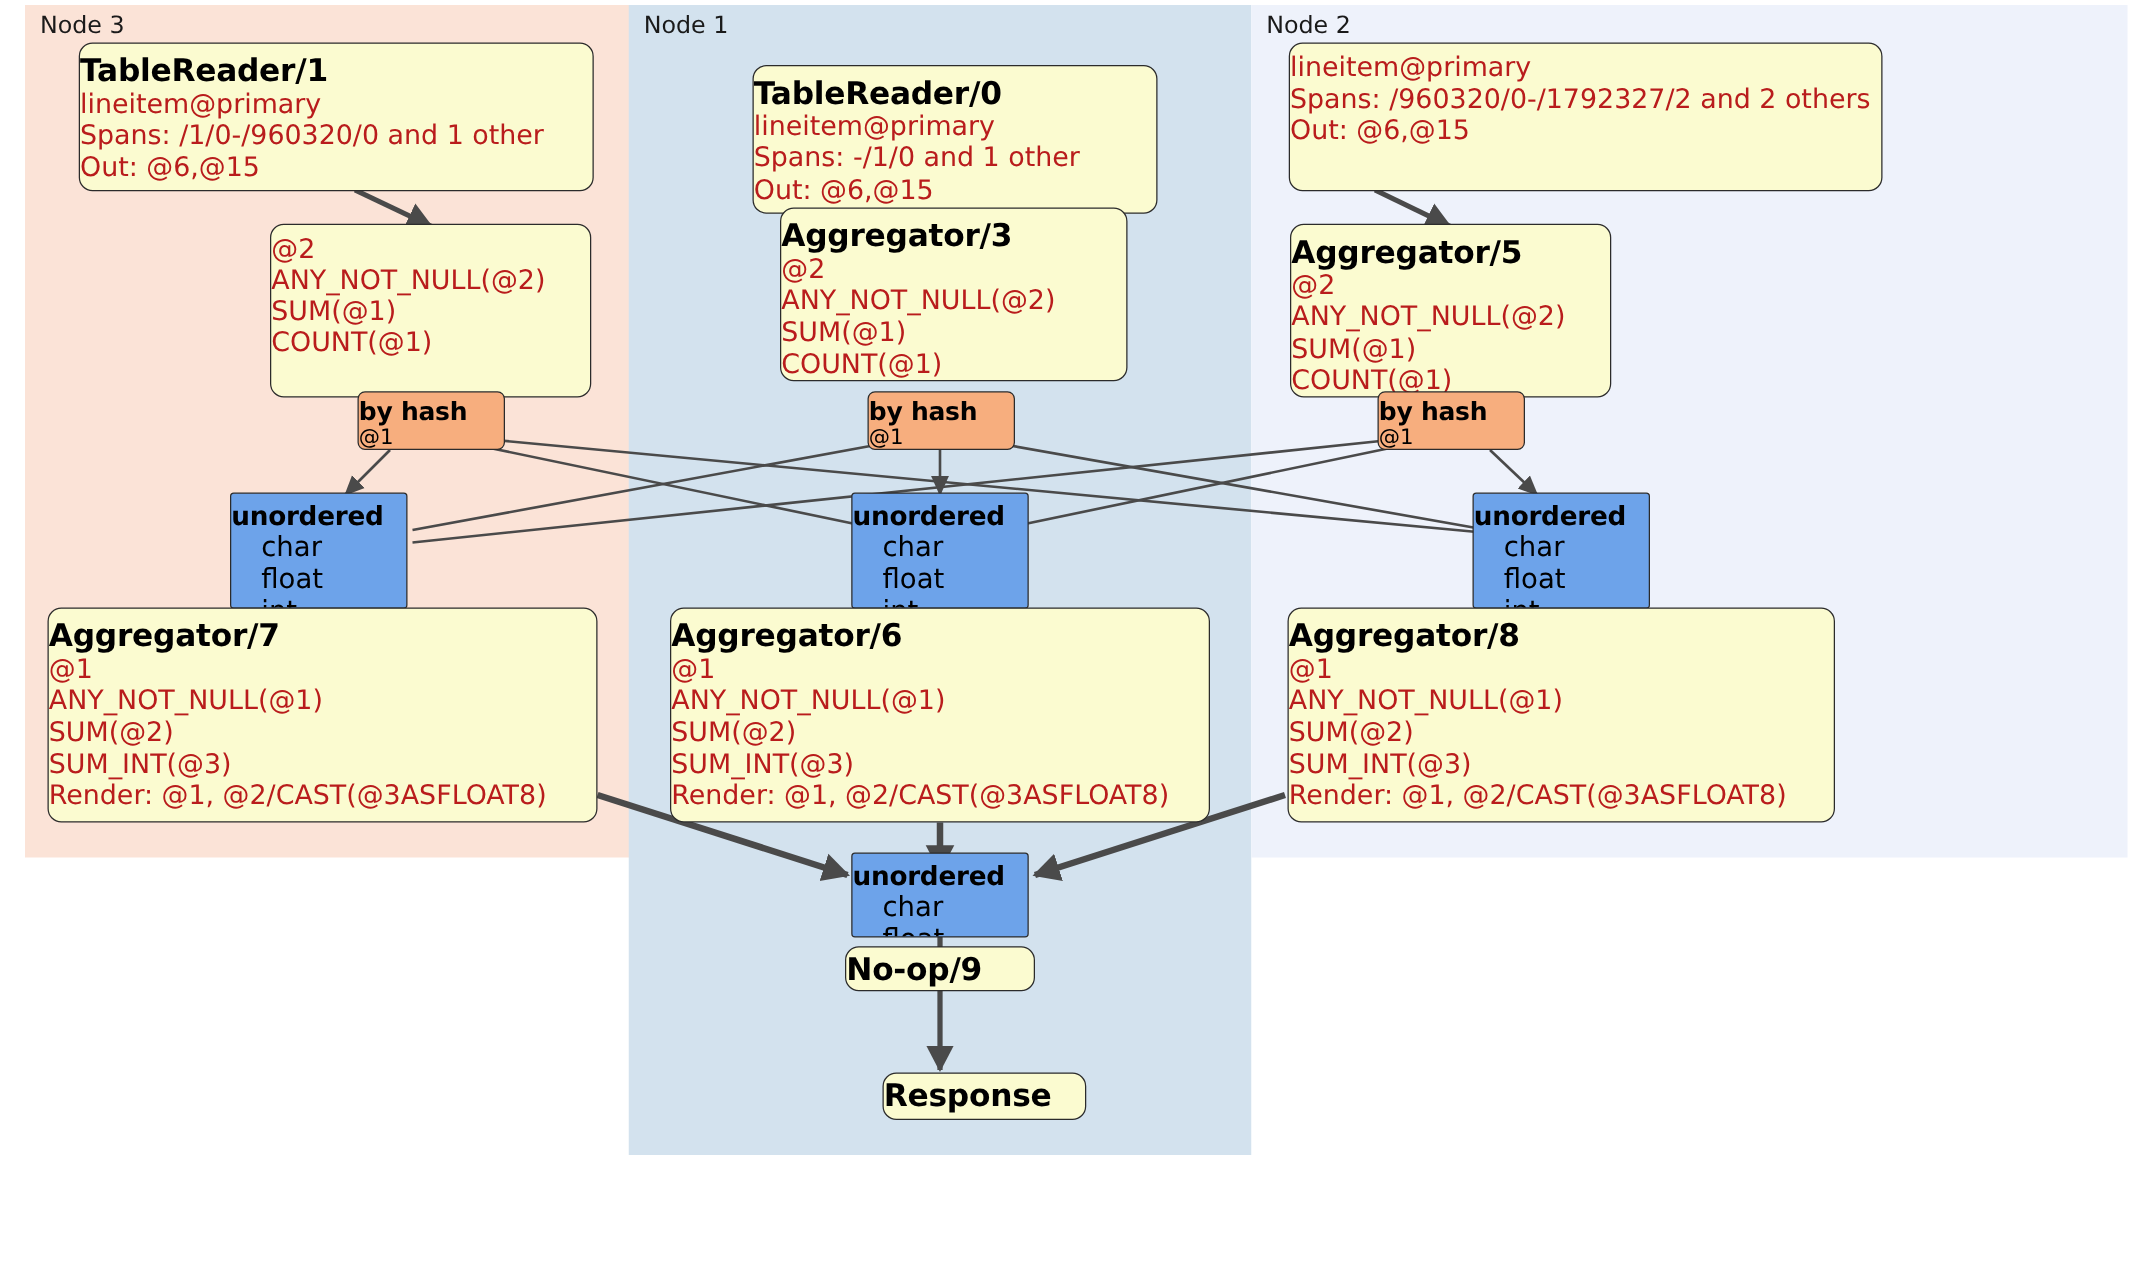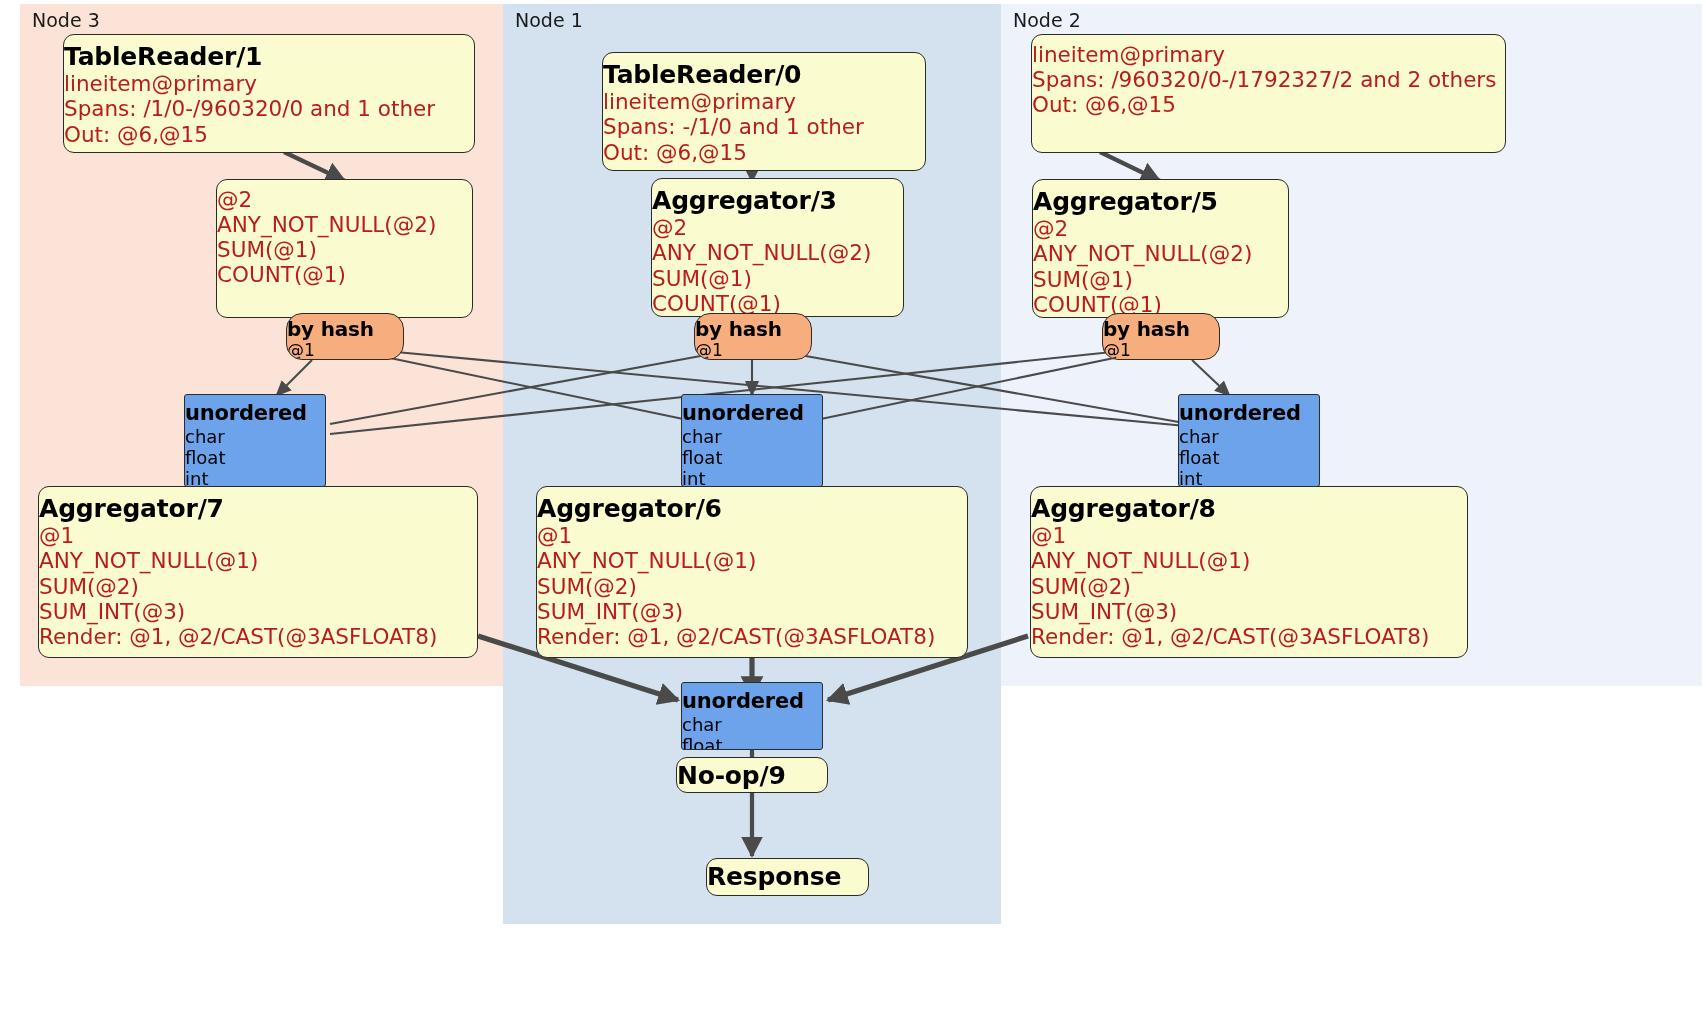--- a/index.html
+++ b/index.html
@@ -60,33 +60,33 @@
 
   .proc {
     background: #fbfbd0;
     padding-top: 7px;
   }
   .proc .title { color: #000; }
   .proc .sub { color: #b91c1c; }
 
   .router {
     background: #f7ae7e;
-    border-radius: 16px;
+    border-radius: 6px;
     padding-top: 4px;
   }
   .router .title { font-size: 20px; }
   .router .sub { font-size: 17px; }
 
   .receiver {
     background: #6da3ea;
     border-radius: 3px;
     padding-top: 6px;
   }
   .receiver .title { font-size: 21px; }
-  .receiver .sub { font-size: 18px; }
+  .receiver .sub { font-size: 22px; margin-left: 24px; }
 
   .smallproc .title { font-size: 25px; }
 
   
   svg.edges {
     position: absolute;
     left: 0;
     top: 0;
     width: 1706px;
     height: 1016px;
@@ -183,21 +183,21 @@
     <span class="sub">Out: @6,@15</span>
   </div>
 
   <div class="gbox proc" style="left:216px; top:179px; width:257px; height:139px;">
     <span class="sub">@2</span>
     <span class="sub">ANY_NOT_NULL(@2)</span>
     <span class="sub">SUM(@1)</span>
     <span class="sub">COUNT(@1)</span>
   </div>
 
-  <div class="gbox proc" style="left:624px; top:178px; width:253px; height:139px;margin-left:27px;">
+  <div class="gbox proc" style="left:624px; top:166px; width:278px; height:139px;">
     <span class="title">Aggregator/3</span>
     <span class="sub">@2</span>
     <span class="sub">ANY_NOT_NULL(@2)</span>
     <span class="sub">SUM(@1)</span>
     <span class="sub">COUNT(@1)</span>
   </div>
 
   <div class="gbox proc" style="left:1032px; top:179px; width:257px; height:139px;">
     <span class="title">Aggregator/5</span>
     <span class="sub">@2</span>

